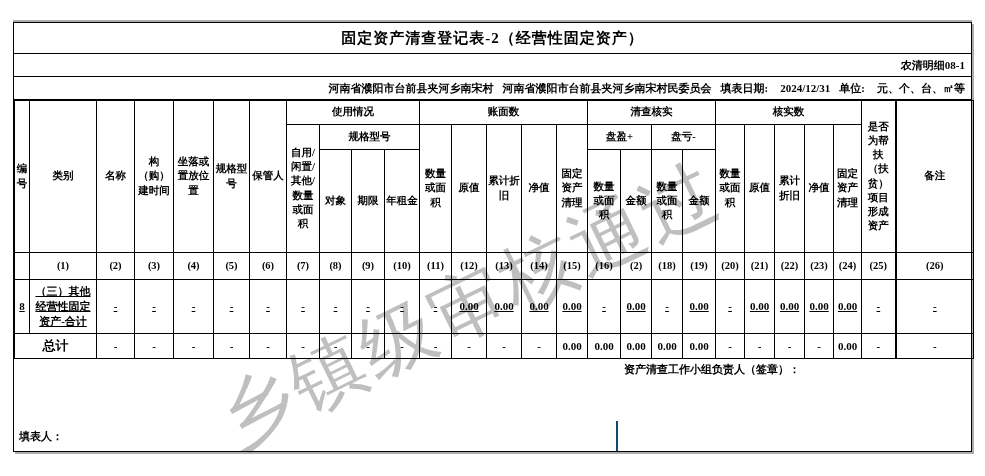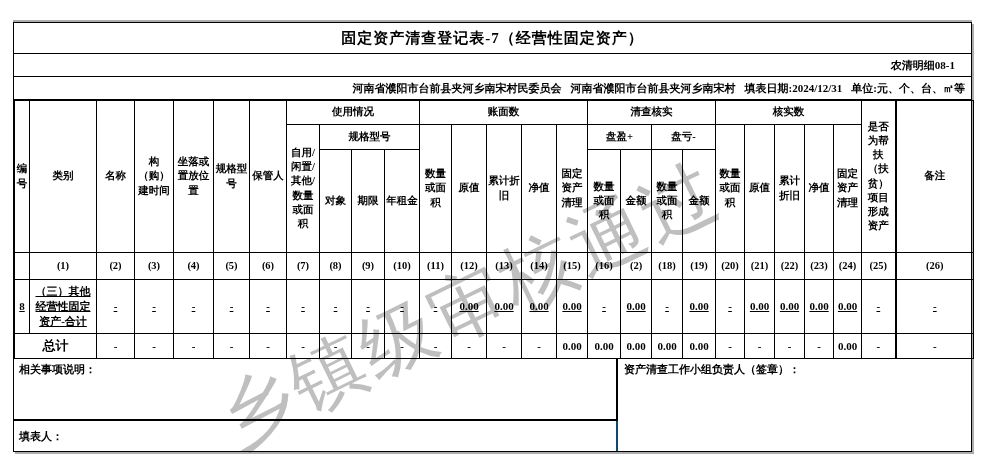--- a/index.html
+++ b/index.html
@@ -12,30 +12,30 @@
     position:absolute;left:13px;top:22px;width:959px;box-sizing:border-box;
     border:1px solid #000;background:#fff;z-index:1;
     box-shadow:0 -2px 0 #adadad, 2px 2px 0 #adadad;
   }
   .title-row{
     height:30px;border-bottom:1px solid #000;display:flex;
     align-items:center;justify-content:center;font-size:15px;letter-spacing:1px;
   }
   .code-row{
     height:23px;border-bottom:1px solid #000;display:flex;
-    align-items:center;justify-content:flex-end;padding-right:16px;
+    align-items:center;justify-content:flex-end;padding-right:6px;
     box-sizing:border-box;font-size:11px;
   }
   .info-row{
     height:23px;border-bottom:1px solid #000;display:flex;
     align-items:center;justify-content:flex-end;padding-right:6px;
     box-sizing:border-box;font-size:11px;white-space:nowrap;
   }
   .info-row span{margin-left:9px;}
-  .info-row .tight{margin-left:0;}
+  .info-row .tight{margin-left:12px;}
   table.main{
     border-collapse:collapse;table-layout:fixed;width:957px;
   }
   table.main th, table.main td{
     border:1px solid #000;padding:0 1px;text-align:center;vertical-align:middle;
     font-size:10.5px;font-weight:bold;line-height:1.35;overflow:hidden;
     word-break:break-all;
   }
   table.main td.val{font-size:11px;}
   tr.hA{height:24px;} tr.hB{height:25px;} tr.hC{height:103px;}
@@ -64,25 +64,25 @@
     color:#a6a6a6;opacity:0.72;text-align:center;
     transform:rotate(-26deg);transform-origin:center;
     mix-blend-mode:multiply;pointer-events:none;
     font-family:"DejaVu Serif","Liberation Serif",serif;
   }
 </style>
 </head>
 <body>
 
 <div class="sheet">
-  <div class="title-row">固定资产清查登记表-7（经营性固定资产）</div>
+  <div class="title-row">固定资产清查登记表-2（经营性固定资产）</div>
   <div class="code-row">农清明细08-1</div>
   <div class="info-row">
+    <span>河南省濮阳市台前县夹河乡南宋村</span>
     <span>河南省濮阳市台前县夹河乡南宋村民委员会</span>
-    <span>河南省濮阳市台前县夹河乡南宋村</span>
     <span>填表日期:</span>
     <span class="tight">2024/12/31</span>
     <span>单位:</span>
     <span class="tight">元、个、台、㎡等</span>
   </div>
 
   <table class="main">
     <colgroup>
       <col style="width:15px">
         <col style="width:67px">
@@ -236,19 +236,18 @@
       <td class="val">-</td>
       <td class="val">-</td>
       <td class="val">0.00</td>
       <td class="val">-</td>
       <td class="val thickL">-</td>
     </tr>
   </tbody>
     </table>
 
   <div class="footer">
-    <div class="f-notes">相关事项说明：</div>
     <div class="f-filler">填表人：</div>
     <div class="f-signer">资产清查工作小组负责人（签章）：</div>
   </div>
 </div>
 
 <div class="watermark">乡镇级审核通过</div>
 
 </body></html>

